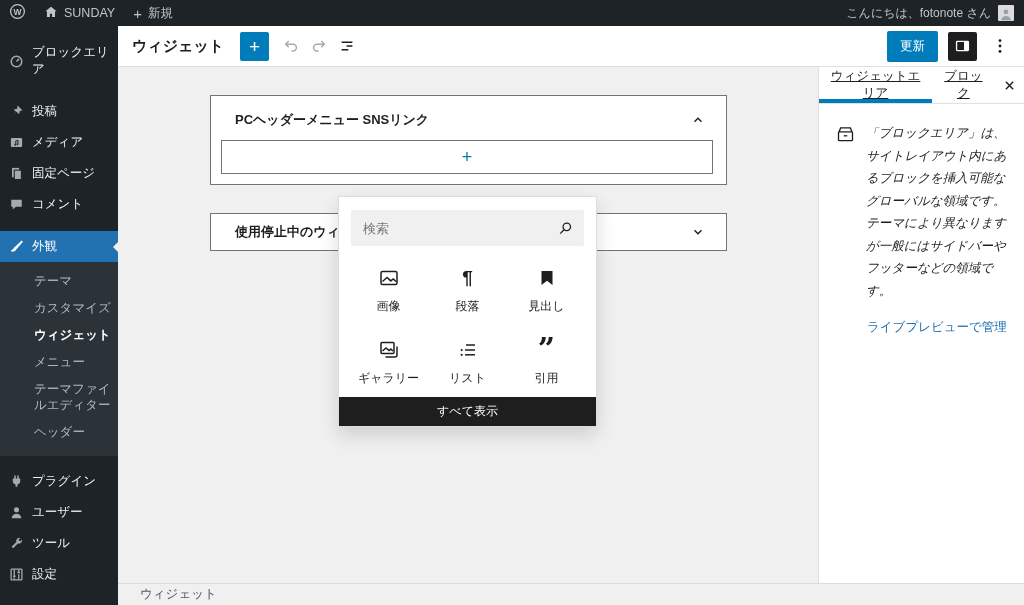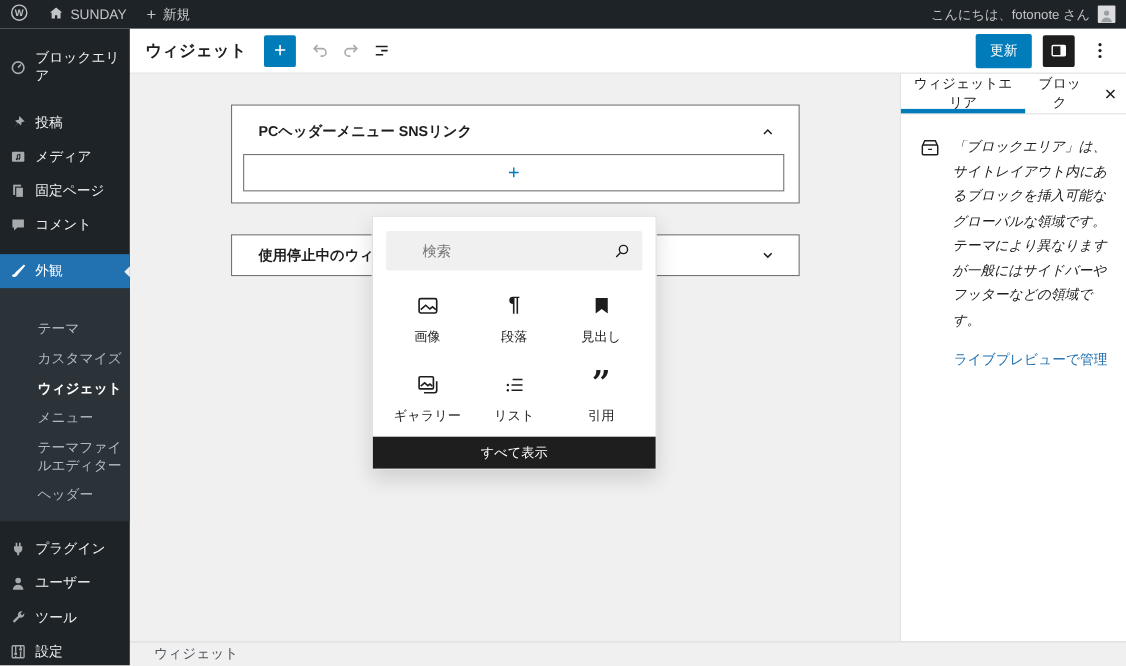--- a/index.html
+++ b/index.html
@@ -26,21 +26,21 @@
     background:#1d2327; font-size:12.5px; z-index:50; color:#f0f0f1;
   }
   .menu-item { display:flex; align-items:center; gap:8px; padding:7px 8px; position:relative; cursor:pointer; }
   .menu-item .mi-icon { width:16px; height:16px; flex:none; display:flex; align-items:center; justify-content:center; }
   .menu-item.sep { margin-top:11px; }
   .menu-item.active { background:#2271b1; color:#fff; }
   .menu-item.active::after {
     content:""; position:absolute; right:0; top:50%; margin-top:-5px;
     border:5px solid transparent; border-right-color:#f0f0f1;
   }
-  .submenu { background:#2c3338; padding:24px 0 10px; margin-bottom:10px; }
+  .submenu { background:#2c3338; padding:6px 0 10px; margin-bottom:10px; }
   .submenu-item { padding:5px 6px 5px 34px; color:#b0b8bf; cursor:pointer; line-height:1.35; }
   .submenu-item.current { color:#fff; font-weight:bold; }
   .menu-item.collapse { color:#a7aaad; margin-top:12px; }
 
   
   #editor-header {
     position:absolute; left:118px; top:26px; right:0; height:41px;
     background:#fff; border-bottom:1px solid #e0e0e0;
     display:flex; align-items:center; padding:0 10px 0 14px; z-index:40;
   }
@@ -76,38 +76,38 @@
   
   #inserter {
     position:absolute; left:220px; top:129px; width:259px; height:231px;
     background:#fff; border:1px solid #ddd; box-shadow:0 8px 18px rgba(0,0,0,.14);
     z-index:30;
   }
   .search-box {
     margin:13px 12px 0; height:36px; background:#f0f0f1; border-radius:2px;
     display:flex; align-items:center; padding:0 10px;
   }
-  .search-input { flex:1; min-width:0; border:none; background:transparent; outline:none; font-size:13px; font-family:inherit; color:#1e1e1e;margin-left:21px; }
+  .search-input { flex:1; min-width:0; border:none; background:transparent; outline:none; font-size:13px; font-family:inherit; color:#1e1e1e; }
   .search-input::placeholder { color:#757575; }
   .inserter-grid { display:grid; grid-template-columns:repeat(3,1fr); padding:8px 10px 0; }
   .block-item { height:72px; display:flex; flex-direction:column; align-items:center; justify-content:center; gap:8px; cursor:pointer; background:transparent; border:none; font-family:inherit; }
   .block-icon { height:24px; display:flex; align-items:center; justify-content:center; color:#1e1e1e; }
   .pilcrow { font-size:19px; font-weight:bold; line-height:1; }
   .quote-glyph { font-family:"DejaVu Serif","Liberation Serif",serif; font-size:30px; font-weight:bold; line-height:0.55; }
   .block-label { font-size:12px; color:#1e1e1e; }
   .inserter-footer {
     position:absolute; left:0; right:0; bottom:0; height:29px; background:#1e1e1e;
     color:#fff; font-size:12px; display:flex; align-items:center; justify-content:center;
     border:none; width:100%; font-family:inherit; cursor:pointer;
   }
 
   
   #inspector { position:absolute; top:67px; right:0; width:206px; bottom:22px; background:#fff; border-left:1px solid #e0e0e0; z-index:20; }
   .insp-tabs { display:flex; align-items:stretch; height:37px; border-bottom:1px solid #e0e0e0; }
-  .insp-tab { display:flex; align-items:center; padding:0 11px; font-size:12.5px; color:#1e1e1e; position:relative; background:transparent; border:none; font-family:inherit; cursor:pointer; }
+  .insp-tab { display:flex; align-items:center; padding:0 11px; font-size:12.5px; color:#1e1e1e; position:relative; background:transparent; border:none; font-family:inherit; cursor:pointer;text-decoration:underline; }
   .insp-tab.active::after { content:""; position:absolute; left:0; right:0; bottom:0; height:4px; background:#007cba; }
   .insp-close { margin-left:auto; width:34px; background:transparent; border:none; display:flex; align-items:center; justify-content:center; cursor:pointer; }
   .insp-body { padding:18px 13px 0 16px; display:flex; gap:10px; align-items:flex-start;font-style:italic; }
   .insp-icon { flex:none; margin-top:2px; }
   .insp-desc { margin:0; font-size:12.5px; line-height:1.8; color:#1e1e1e; }
   .insp-link { display:block; margin:17px 16px 0 48px; font-size:12.5px; color:#2271b1; text-decoration:none; cursor:pointer; }
 
   
   #footer {
     position:absolute; left:118px; right:0; bottom:0; height:22px;

